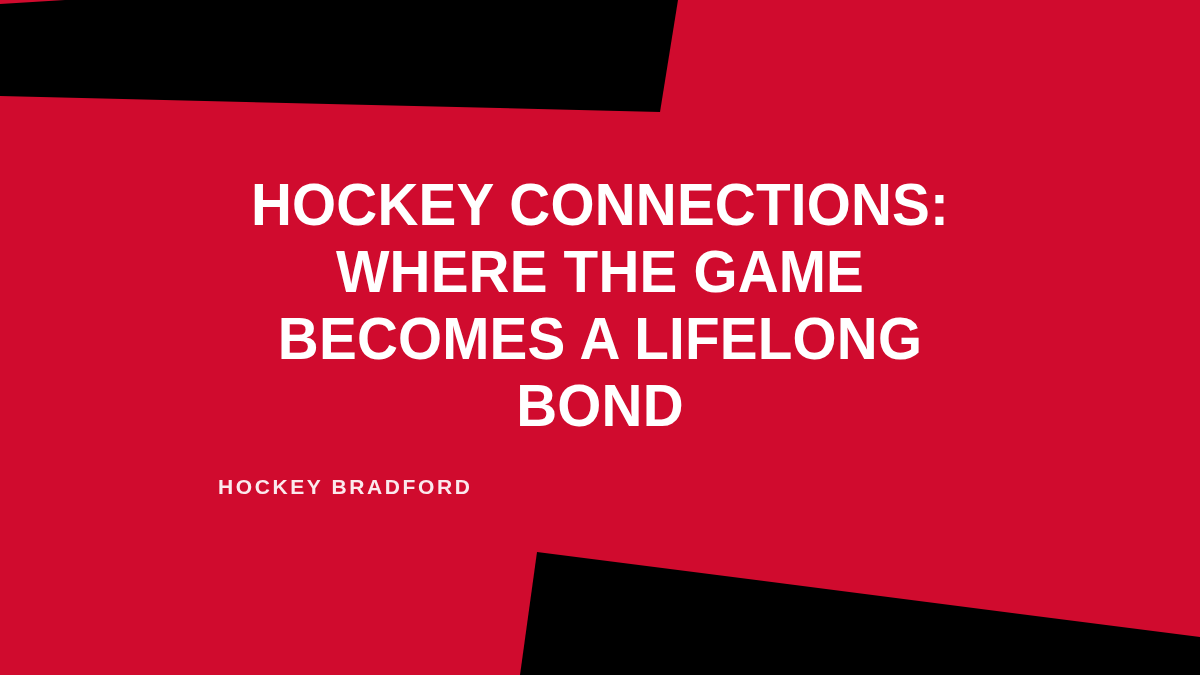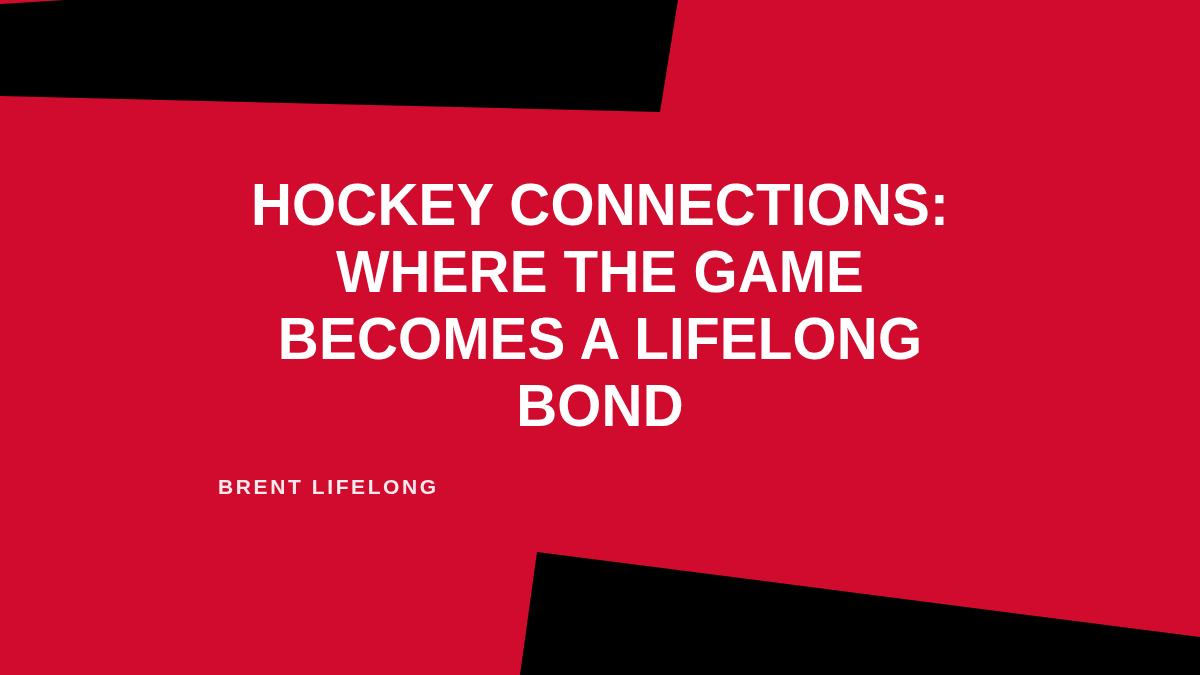--- a/index.html
+++ b/index.html
@@ -73,16 +73,16 @@
 
   <div id="content">
 
     <div id="title-block">
       <span class="title-line">HOCKEY CONNECTIONS:</span>
       <span class="title-line">WHERE THE GAME</span>
       <span class="title-line">BECOMES A LIFELONG</span>
       <span class="title-line">BOND</span>
     </div>
 
-    <div id="author-name">BRENT LIFELONG</div>
+    <div id="author-name">HOCKEY BRADFORD</div>
 
   </div>
 </div>
 
 </body></html>

